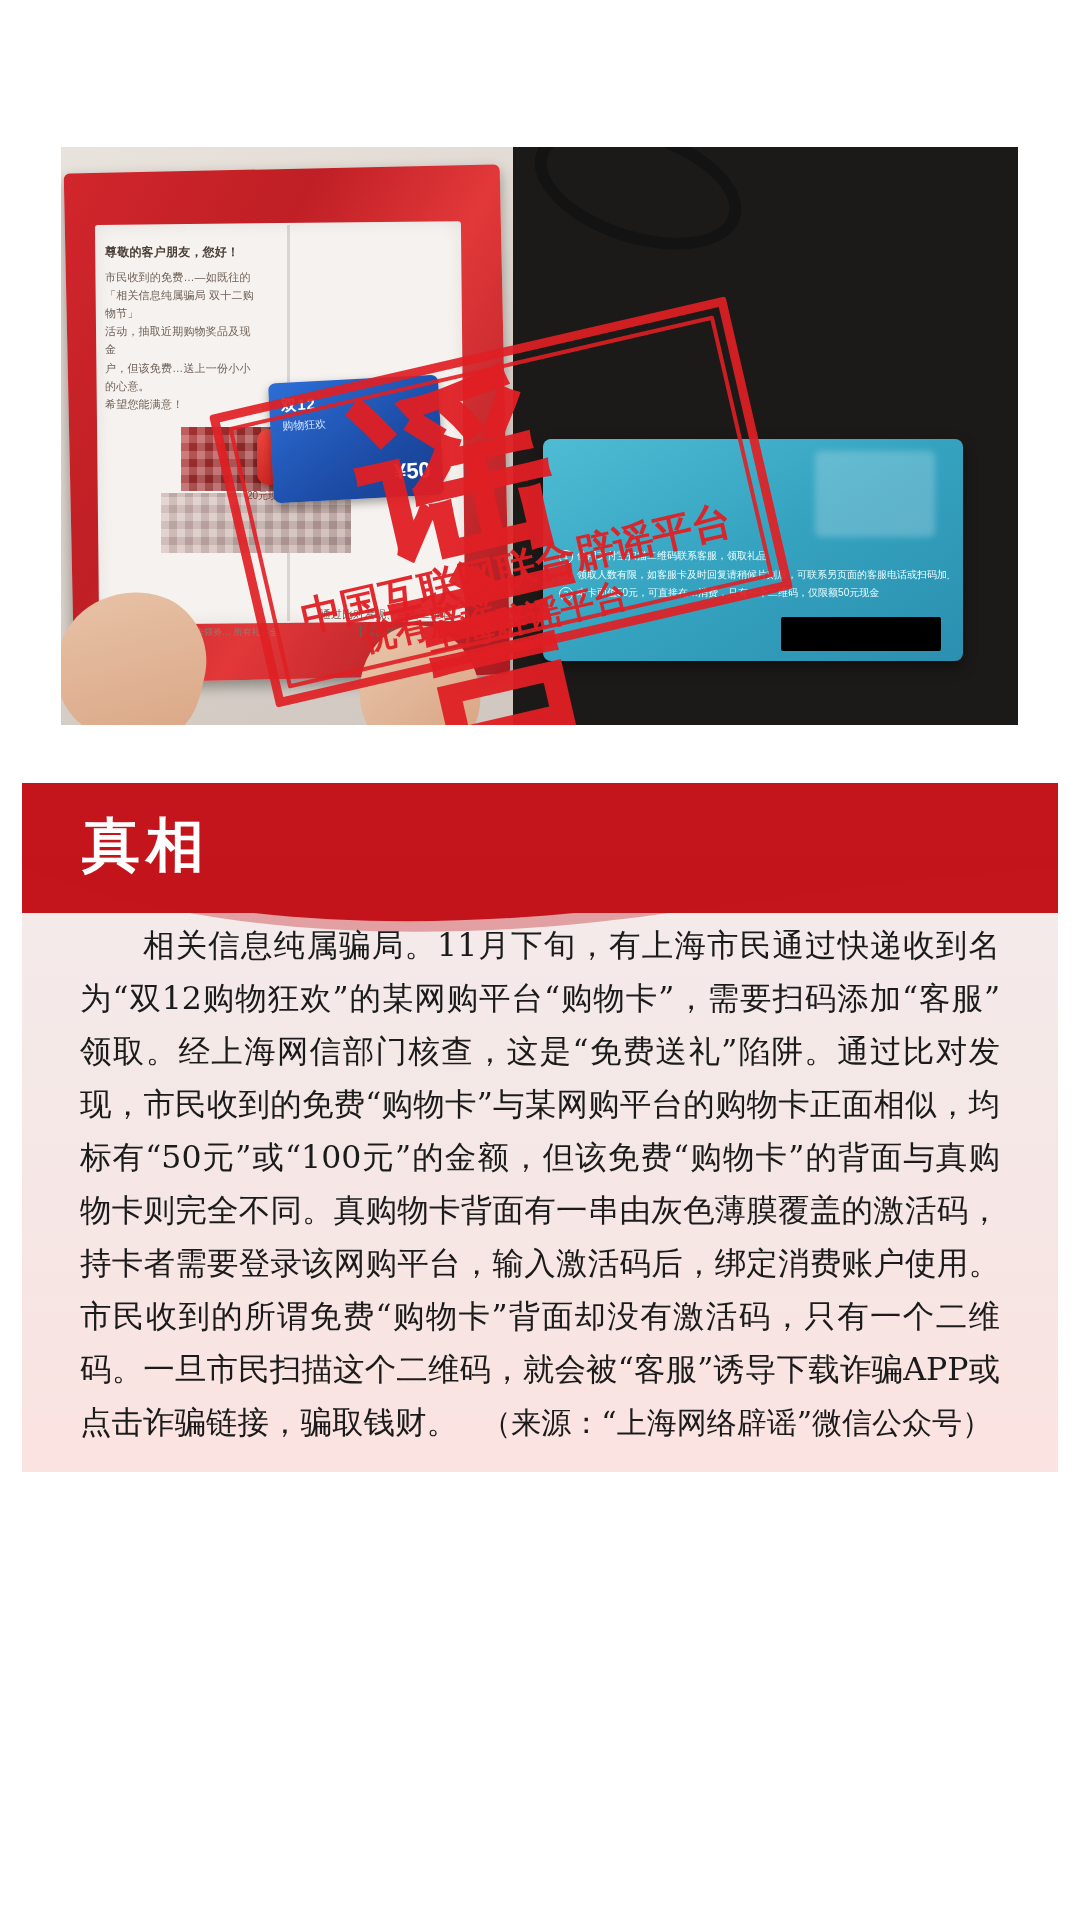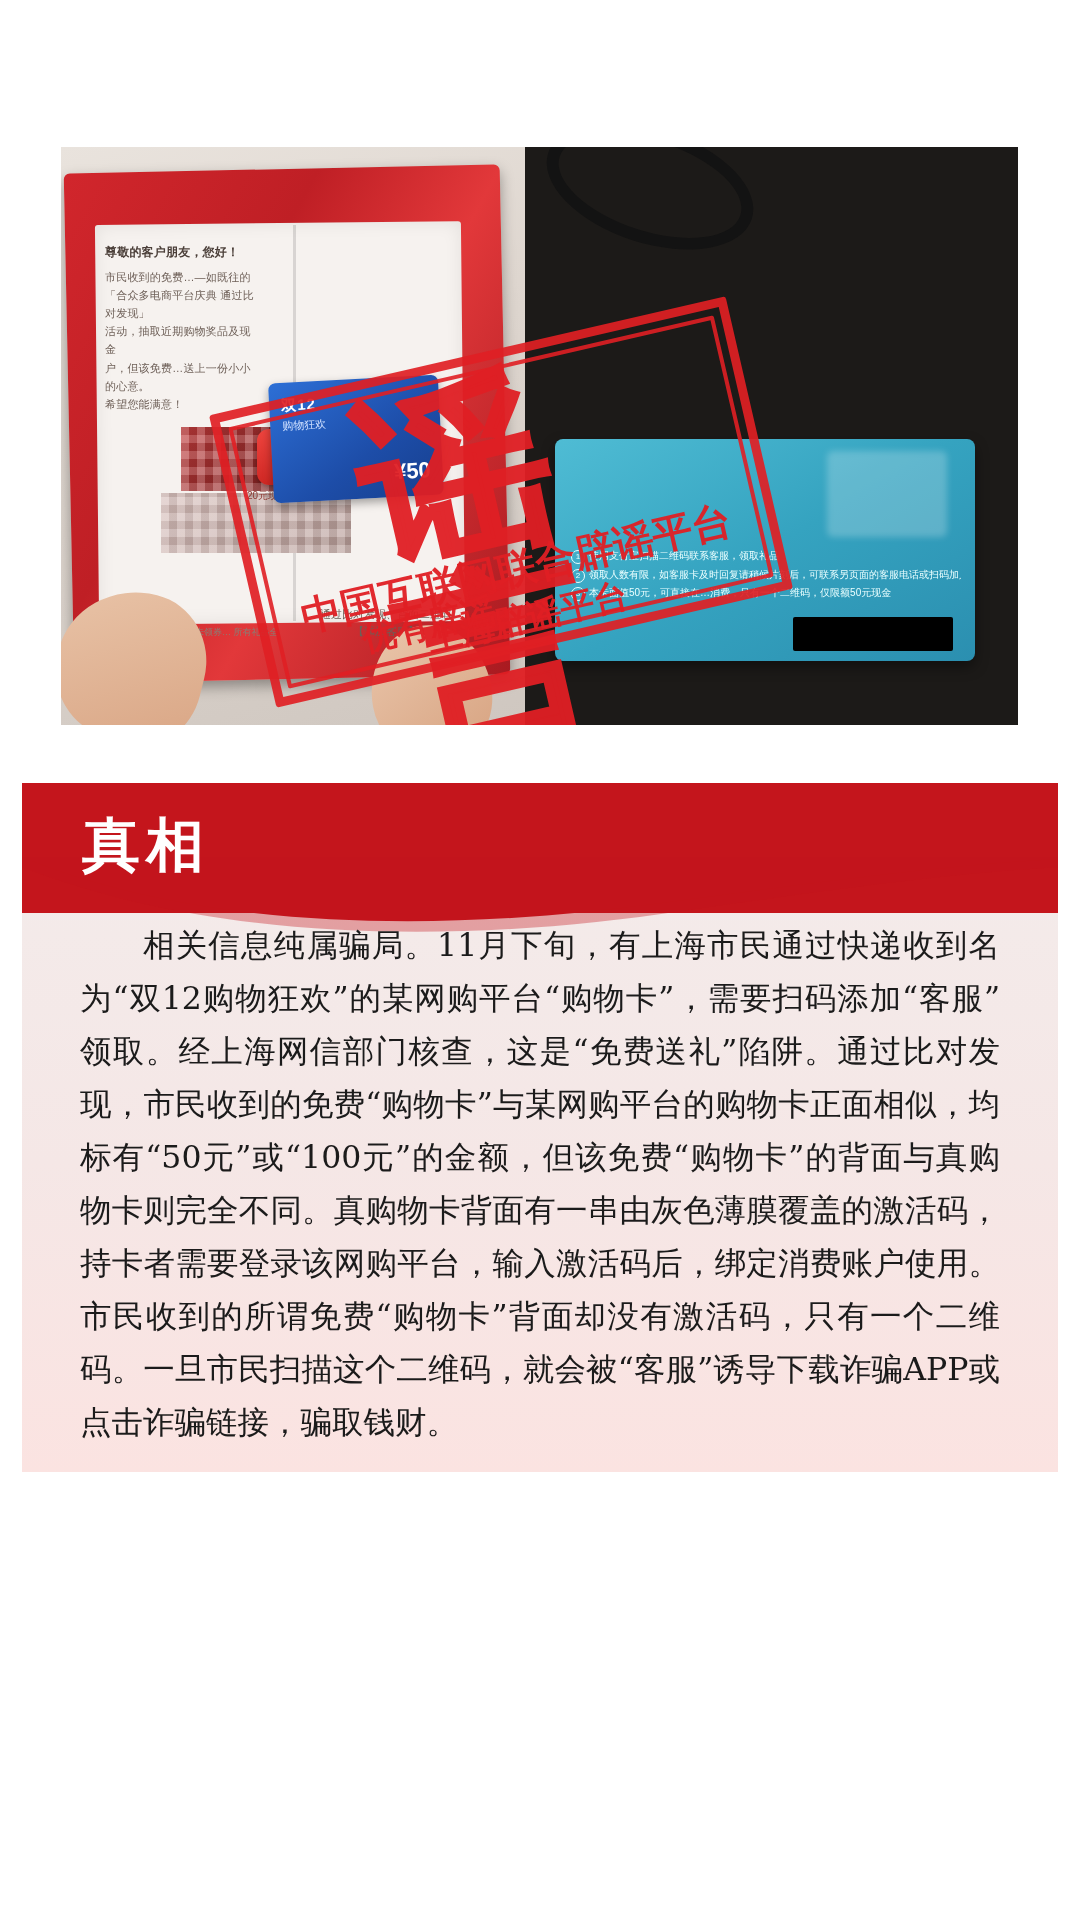--- a/index.html
+++ b/index.html
@@ -36,21 +36,20 @@
     position: absolute;
     inset: 0;
     display: flex;
   }
   .photo-left {
     position: relative;
     width: 452px;
     height: 100%;
     background: linear-gradient(160deg, #e9e3dd 0%, #ded6cf 40%, #cfc7c0 100%);
     overflow: hidden;
-    padding-left: 12px;
   }
   .photo-right {
     position: relative;
     flex: 1;
     height: 100%;
     background: #1c1a18;
     overflow: hidden;
   }
 
   
@@ -480,21 +479,21 @@
     <div class="photo-grid">
 
       <div class="photo-left">
         <div class="booklet-red"></div>
         <div class="booklet-inner"></div>
         <div class="booklet-fold"></div>
 
         <div class="leaflet-text">
           <div class="hd">尊敬的客户朋友，您好！</div>
           <div>市民收到的免费…—如既往的</div>
-          <div>「合众多电商平台庆典 通过比对发现」</div>
+          <div>「相关信息纯属骗局 双十二购物节」</div>
           <div>活动，抽取近期购物奖品及现金</div>
           <div>户，但该免费…送上一份小小的心意。</div>
           <div>希望您能满意！</div>
         </div>
 
         <div class="mosaic m1"></div>
         <div class="mosaic m2"></div>
 
         <div class="redpack">
           <div class="coin"></div>
@@ -546,15 +545,16 @@
   </div>
 
   <div class="truth-panel">
     <div class="truth-head"></div>
     <svg class="truth-wave" viewBox="0 0 1036 80" preserveAspectRatio="none">
       <path d="M0,0 C180,74 420,76 640,46 C820,22 930,8 1036,2 L1036,0 L0,0 Z" fill="#c4151c"></path>
       <path d="M0,10 C200,88 450,86 660,54 C840,28 940,16 1036,10 L1036,0 L0,0 Z" fill="#c4151c" opacity="0.35"></path>
     </svg>
     <div class="truth-title">真相</div>
     <div class="truth-body">相关信息纯属骗局。11月下旬，有上海市民通过快递收到名为“双12购物狂欢”的某网购平台“购物卡”，需要扫码添加“客服”领取。经上海网信部门核查，这是“免费送礼”陷阱。通过比对发现，市民收到的免费“购物卡”与某网购平台的购物卡正面相似，均标有“50元”或“100元”的金额，但该免费“购物卡”的背面与真购物卡则完全不同。真购物卡背面有一串由灰色薄膜覆盖的激活码，持卡者需要登录该网购平台，输入激活码后，绑定消费账户使用。市民收到的所谓免费“购物卡”背面却没有激活码，只有一个二维码。一旦市民扫描这个二维码，就会被“客服”诱导下载诈骗APP或点击诈骗链接，骗取钱财。</div>
+    <div class="truth-source">（来源：“上海网络辟谣”微信公众号）</div>
   </div>
 
 </div>
 
 </body></html>

